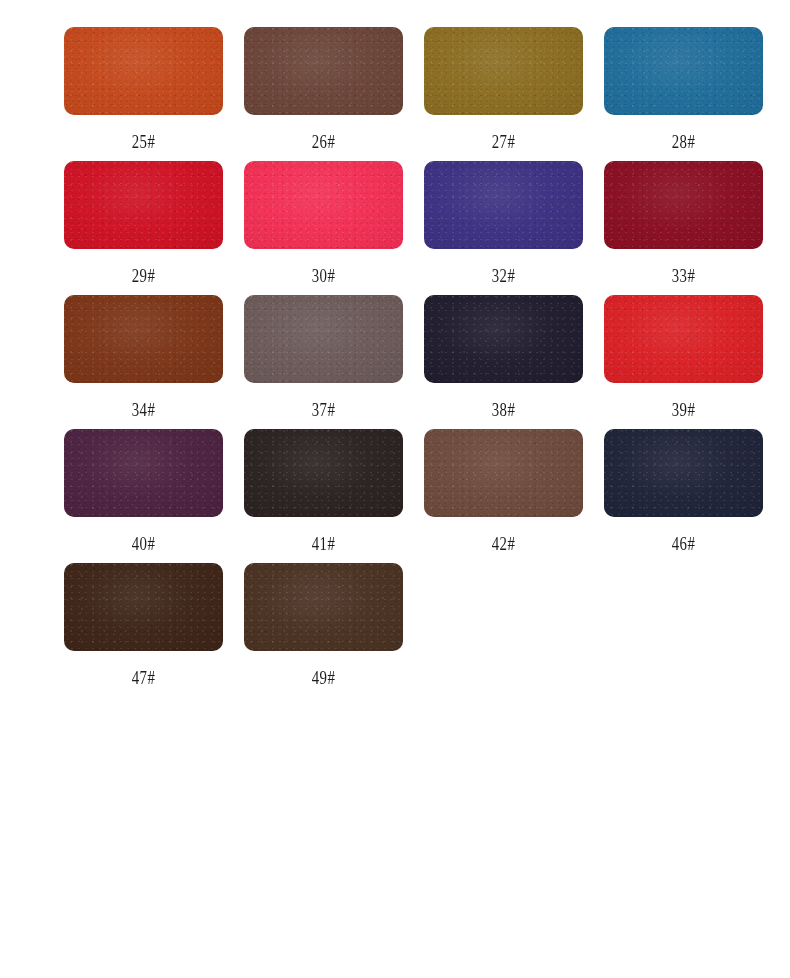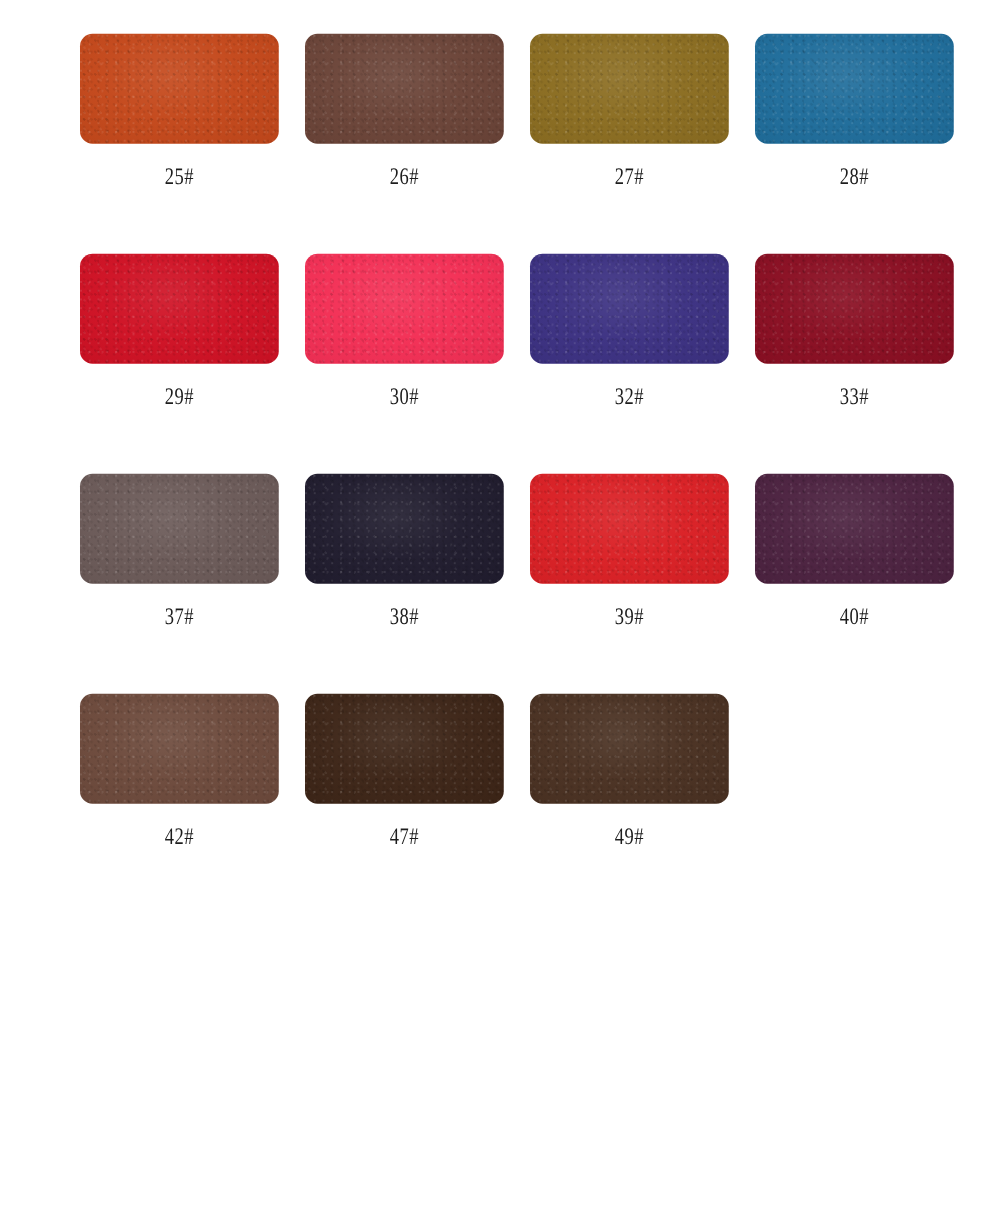--- a/index.html
+++ b/index.html
@@ -28,21 +28,21 @@
     display: grid;
     grid-template-columns: repeat(4, 180px);
     justify-content: start;
     padding-left: 64px;
     row-gap: 0;
     column-gap: 0;
   }
 
   .swatch-cell {
     width: 180px;
-    height: 176px;
+    height: 134px;
     box-sizing: border-box;
     display: flex;
     flex-direction: column;
     align-items: flex-start;
   }
 
   .swatch-chip {
     width: 159px;
     height: 88px;
     border-radius: 10px;
@@ -126,38 +126,50 @@
       </div>
       <div class="swatch-cell">
         <div class="swatch-chip" style="background-color: rgb(60, 49, 130);"></div>
         <div class="swatch-label">32#</div>
       </div>
       <div class="swatch-cell">
         <div class="swatch-chip" style="background-color: rgb(138, 14, 34);"></div>
         <div class="swatch-label">33#</div>
       </div>
       <div class="swatch-cell">
+        <div class="swatch-chip" style="background-color: rgb(124, 53, 23);"></div>
+        <div class="swatch-label">34#</div>
+      </div>
+      <div class="swatch-cell">
         <div class="swatch-chip" style="background-color: rgb(107, 90, 88);"></div>
         <div class="swatch-label">37#</div>
       </div>
       <div class="swatch-cell">
         <div class="swatch-chip" style="background-color: rgb(32, 28, 46);"></div>
         <div class="swatch-label">38#</div>
       </div>
       <div class="swatch-cell">
         <div class="swatch-chip" style="background-color: rgb(218, 32, 37);"></div>
         <div class="swatch-label">39#</div>
       </div>
       <div class="swatch-cell">
         <div class="swatch-chip" style="background-color: rgb(76, 34, 64);"></div>
         <div class="swatch-label">40#</div>
       </div>
       <div class="swatch-cell">
+        <div class="swatch-chip" style="background-color: rgb(42, 34, 32);"></div>
+        <div class="swatch-label">41#</div>
+      </div>
+      <div class="swatch-cell">
         <div class="swatch-chip" style="background-color: rgb(109, 74, 60);"></div>
         <div class="swatch-label">42#</div>
+      </div>
+      <div class="swatch-cell">
+        <div class="swatch-chip" style="background-color: rgb(30, 35, 56);"></div>
+        <div class="swatch-label">46#</div>
       </div>
       <div class="swatch-cell">
         <div class="swatch-chip" style="background-color: rgb(61, 37, 23);"></div>
         <div class="swatch-label">47#</div>
       </div>
       <div class="swatch-cell">
         <div class="swatch-chip" style="background-color: rgb(74, 49, 34);"></div>
         <div class="swatch-label">49#</div>
       </div>
     </div>

